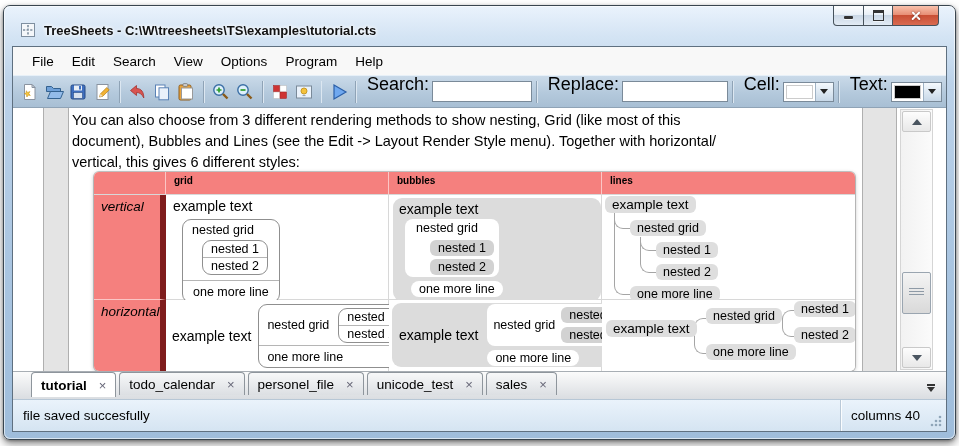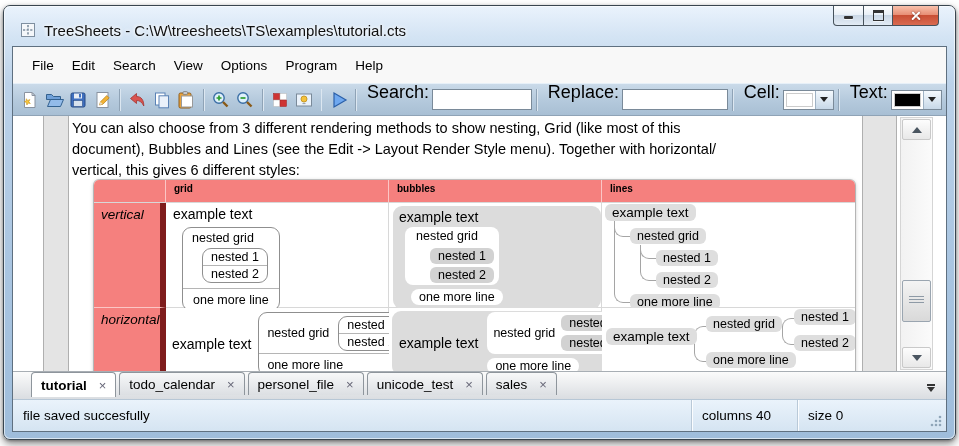--- a/index.html
+++ b/index.html
@@ -4,35 +4,35 @@
 <style>
   html,body{margin:0;padding:0;}
   body{width:959px;height:446px;background:#fff;font-family:"Liberation Sans",sans-serif;color:#000;overflow:hidden;}
   .stage{position:relative;width:959px;height:446px;}
   
   .window{position:absolute;left:3px;top:5px;width:951px;height:433px;border-radius:7px;
     background:linear-gradient(180deg,#EAF3FC 0%,#D4E4F4 7%,#BCD2E9 18%,#A9C5E1 60%,#9FBDDB 100%);
     border:1px solid #39454F;box-shadow:0 4px 9px rgba(0,0,0,.45),0 1px 3px rgba(0,0,0,.3);}
   .window::before{content:"";position:absolute;inset:0;border-radius:6px;box-shadow:inset 0 0 0 1px rgba(255,255,255,.6);pointer-events:none;}
   .titlebar{position:absolute;left:0;top:0;right:0;height:40px;display:flex;align-items:center;padding:8px 0 0 16px;gap:8px;box-sizing:border-box;}
-  .title-text{font-size:15px;font-weight:normal;color:#111;text-shadow:0 0 4px #fff,0 0 4px #fff;white-space:nowrap;}
+  .title-text{font-size:13px;font-weight:bold;color:#111;text-shadow:0 0 4px #fff,0 0 4px #fff;white-space:nowrap;}
   .winbtns{position:absolute;top:0;right:16px;display:flex;height:20px;}
   .wbtn{height:20px;border:1px solid #46525C;border-top:none;display:flex;align-items:center;justify-content:center;position:relative;box-sizing:border-box;}
   .wbtn.min{width:31px;border-radius:0 0 0 4px;background:linear-gradient(180deg,#FEFEFE 0%,#E9F0F7 45%,#CBD8E6 50%,#E2EBF4 100%);}
   .wbtn.max{width:29px;border-left:none;background:linear-gradient(180deg,#FEFEFE 0%,#E9F0F7 45%,#CBD8E6 50%,#E2EBF4 100%);}
   .wbtn.close{width:46px;border-left:none;border-radius:0 0 4px 0;background:linear-gradient(180deg,#F8C1AC 0%,#E89077 45%,#C94F35 50%,#D96A50 100%);}
   .g-min{width:9px;height:3px;background:#333;border-radius:1px;box-shadow:0 1px 0 rgba(255,255,255,.7);margin-top:4px;}
   .g-max{width:9px;height:7px;border:1.5px solid #333;border-top-width:3px;box-shadow:0 1px 0 rgba(255,255,255,.5);background:transparent;}
   .g-x{position:absolute;width:11px;height:2.4px;background:#fff;border-radius:1px;top:50%;left:50%;box-shadow:0 0 2px rgba(80,15,0,.7);}
   .g-x.a{transform:translate(-50%,-50%) rotate(45deg);}
   .g-x.b{transform:translate(-50%,-50%) rotate(-45deg);}
   
   .client{position:absolute;left:8px;right:8px;top:40px;bottom:7px;background:#fff;border:1px solid #5F7080;display:flex;flex-direction:column;box-sizing:border-box;}
   
-  .menubar{height:36px;background:#F8F8F8;display:flex;align-items:center;padding-left:10px;font-size:13.5px;flex:none;}
+  .menubar{height:28px;background:#F8F8F8;display:flex;align-items:center;padding-left:10px;font-size:13.5px;flex:none;}
   .menu-item{padding:2px 9px;cursor:default;}
   
   .toolbar{height:31px;background:linear-gradient(180deg,#CADAE9 0%,#B4C9DC 55%,#A8BFD4 100%);border-top:1px solid #E7F0F8;border-bottom:1px solid #8FA3B6;display:flex;align-items:center;padding:0 4px;flex:none;}
   .tbtn{width:27px;height:25px;display:flex;align-items:center;justify-content:center;border-radius:3px;}
   .tsep{width:1px;height:22px;background:#8FA3B6;border-right:1px solid #DCE7F1;margin:0 4px;}
   .tlabel{font-size:18px;margin:0 3px 15px 6px;}
   .tinput{height:19px;border:1px solid #7A8A99;background:#fff;font:13px "Liberation Sans",sans-serif;padding:0 3px;}
   .tinput.search{width:92px;}
   .tinput.replace{width:98px;}
   .dd{display:flex;border:1px solid #7A8A99;background:#fff;height:20px;width:56px;box-sizing:border-box;}
@@ -398,21 +398,20 @@
       </div>
       <div class="tab-overflow">
             <i class="bar"></i>
             <i class="tri"></i>
           </div>
     </div>
 
     <div class="statusbar">
       <div class="ss msg">file saved succesfully</div>
       <div class="ss sep" style="width:106px;">columns 40</div>
-      <div class="ss sep" style="width:149px;">size 0</div>
       <svg class="grip" width="14" height="14">
             <g fill="#8FA5B8">
               <circle cx="11" cy="3" r="1.3"></circle>
               <circle cx="7" cy="7" r="1.3"></circle>
               <circle cx="11" cy="7" r="1.3"></circle>
               <circle cx="3" cy="11" r="1.3"></circle>
               <circle cx="7" cy="11" r="1.3"></circle>
               <circle cx="11" cy="11" r="1.3"></circle>
             </g>
           </svg>

